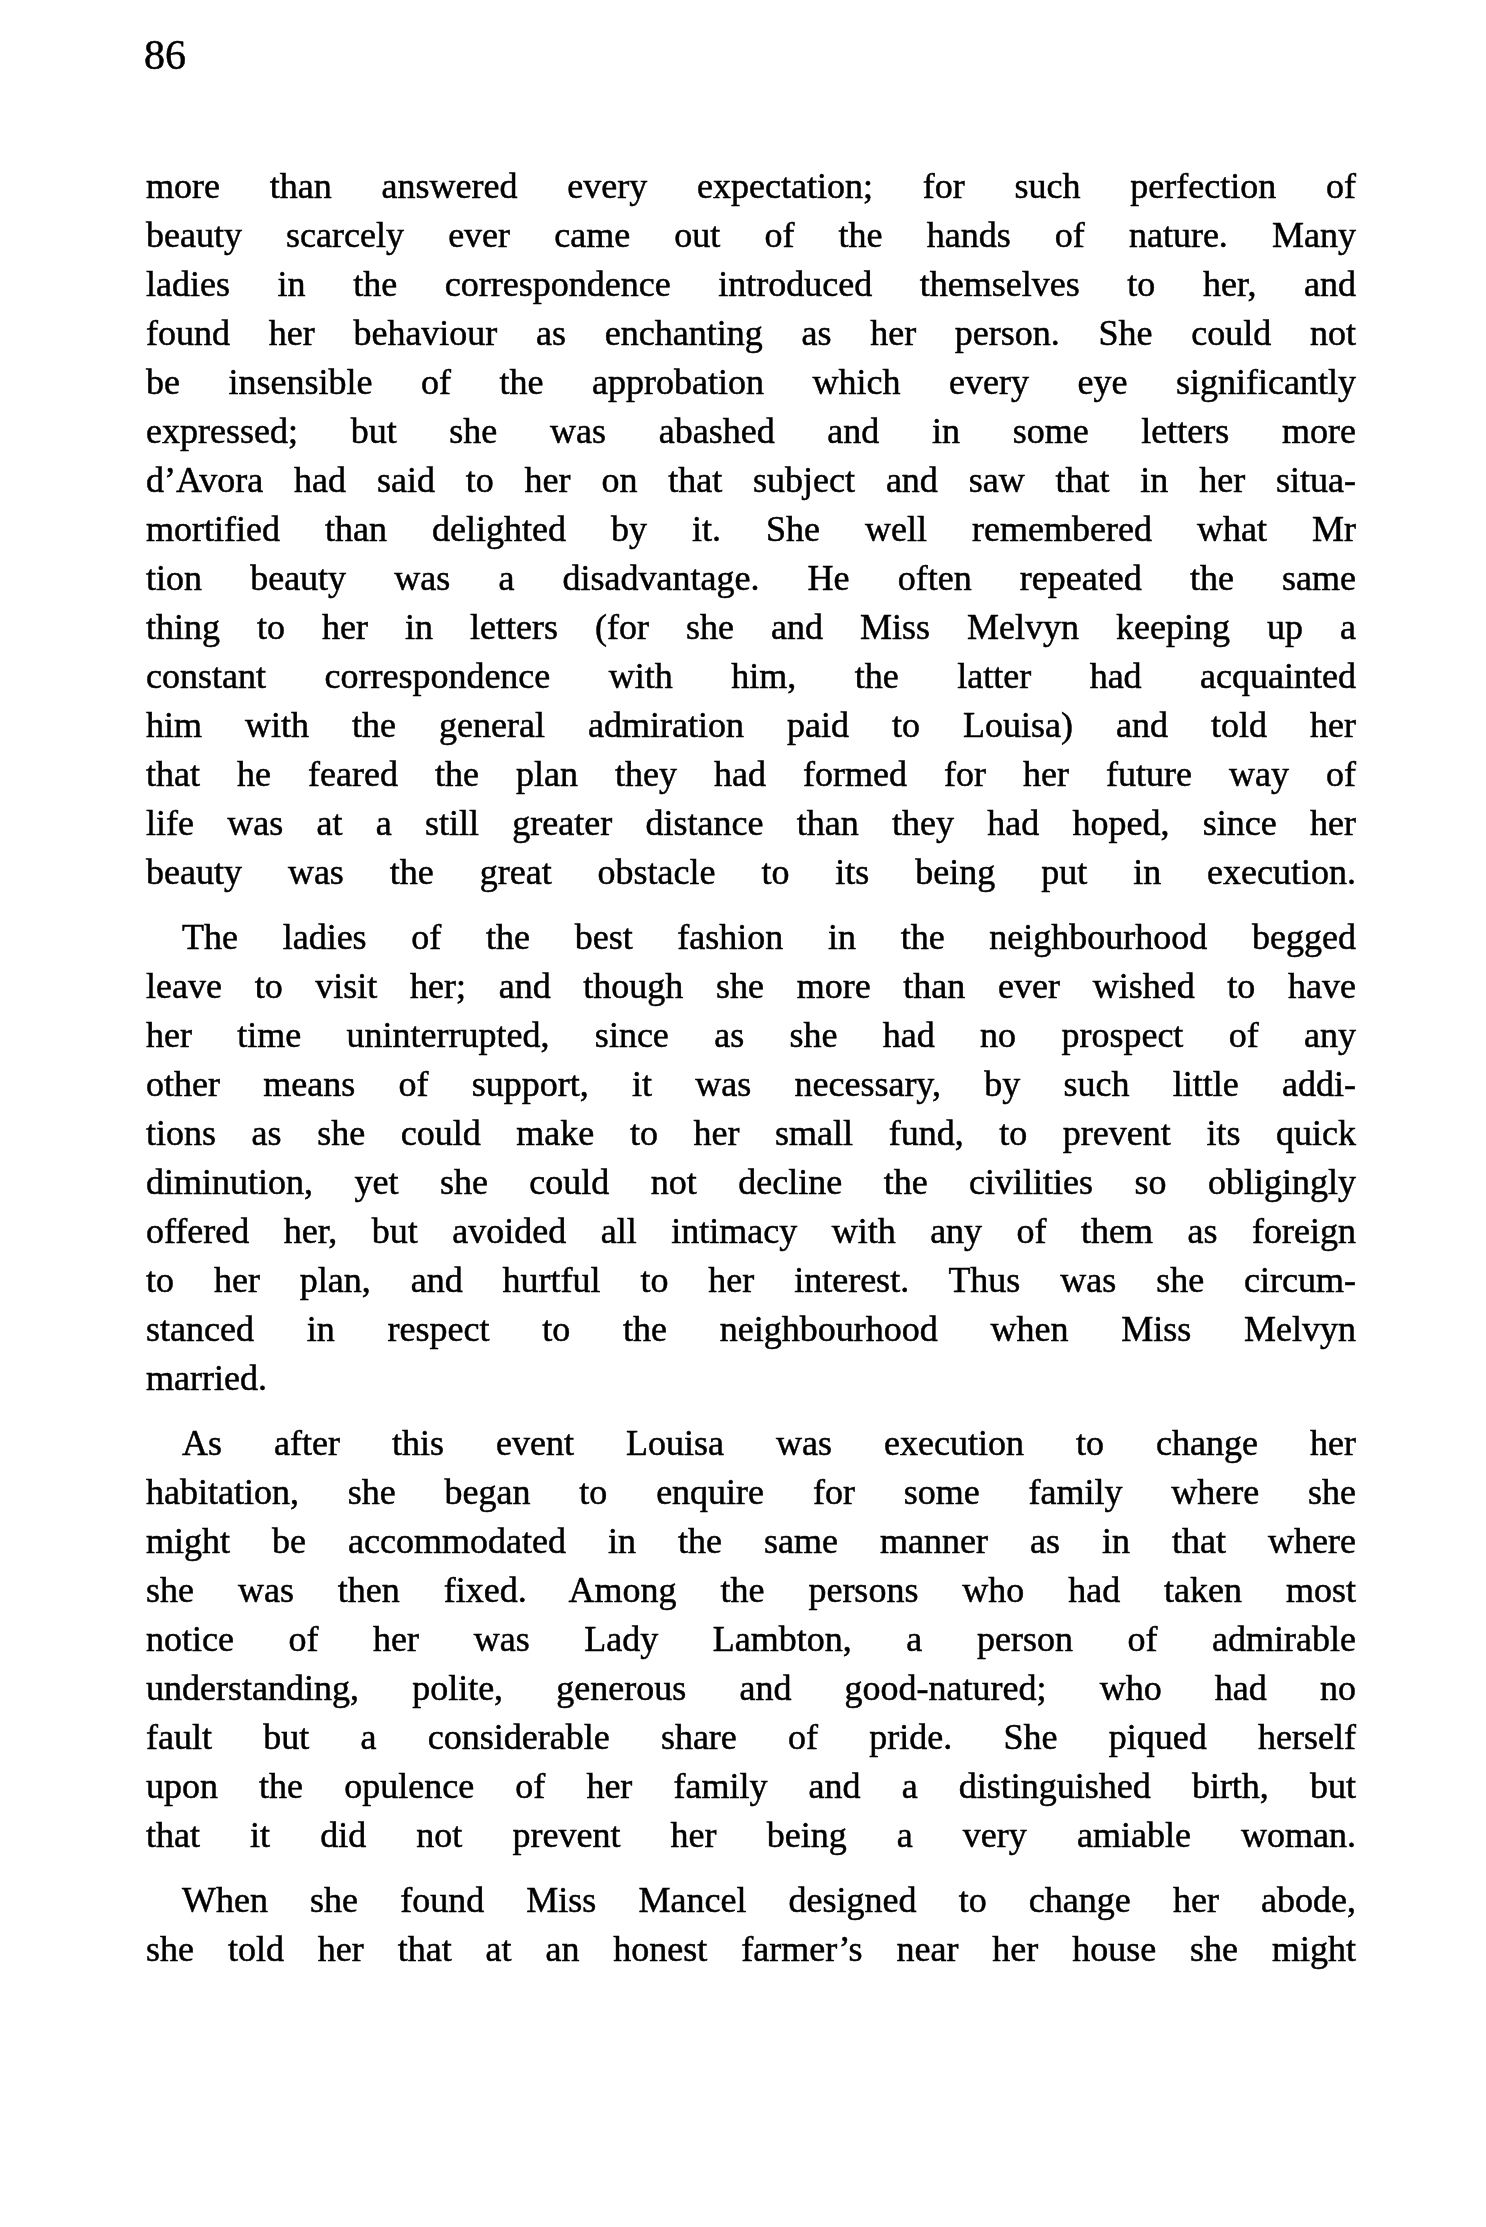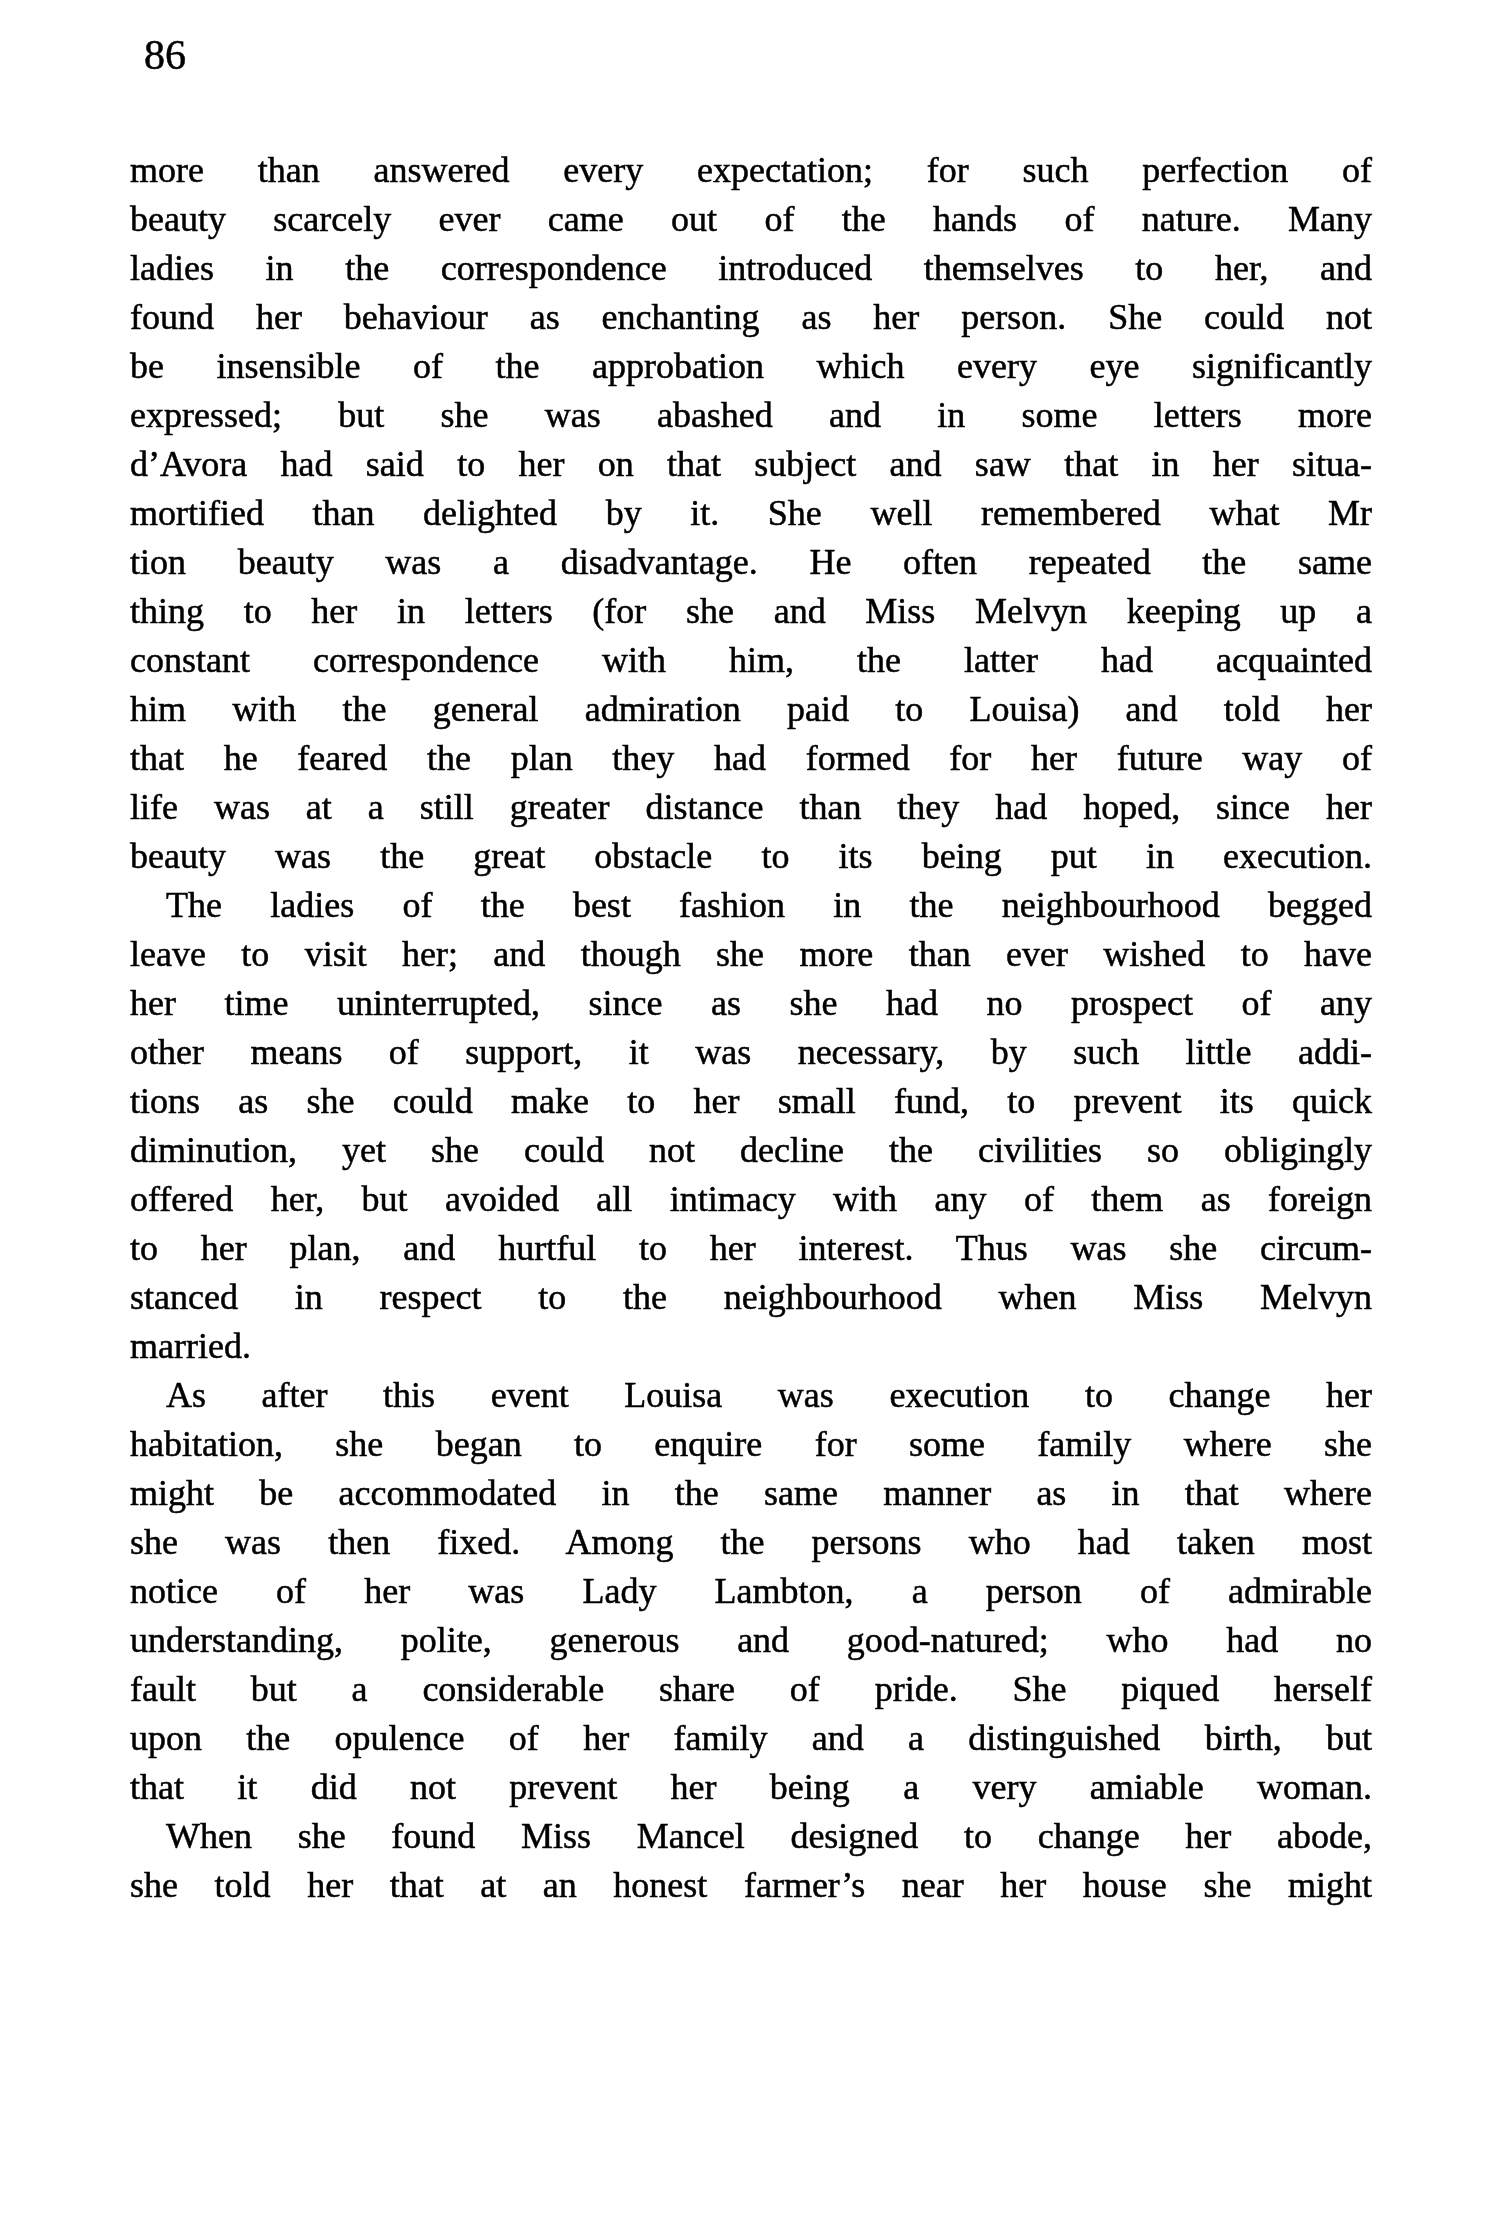--- a/index.html
+++ b/index.html
@@ -25,21 +25,21 @@
     line-height: 1;
   }
   .body-text {
     position: absolute;
     left: 130px;
     top: 146px;
     width: 1242px;
     font-size: 36px;
     line-height: 49px;
   }
-  .paragraph { margin: 0; }
+  .paragraph { margin: 16px; }
   .line {
     text-align: justify;
     text-align-last: justify;
   }
   .line.endpara {
     text-align-last: left;
   }
   .line.indent {
     text-indent: 36px;
   }

